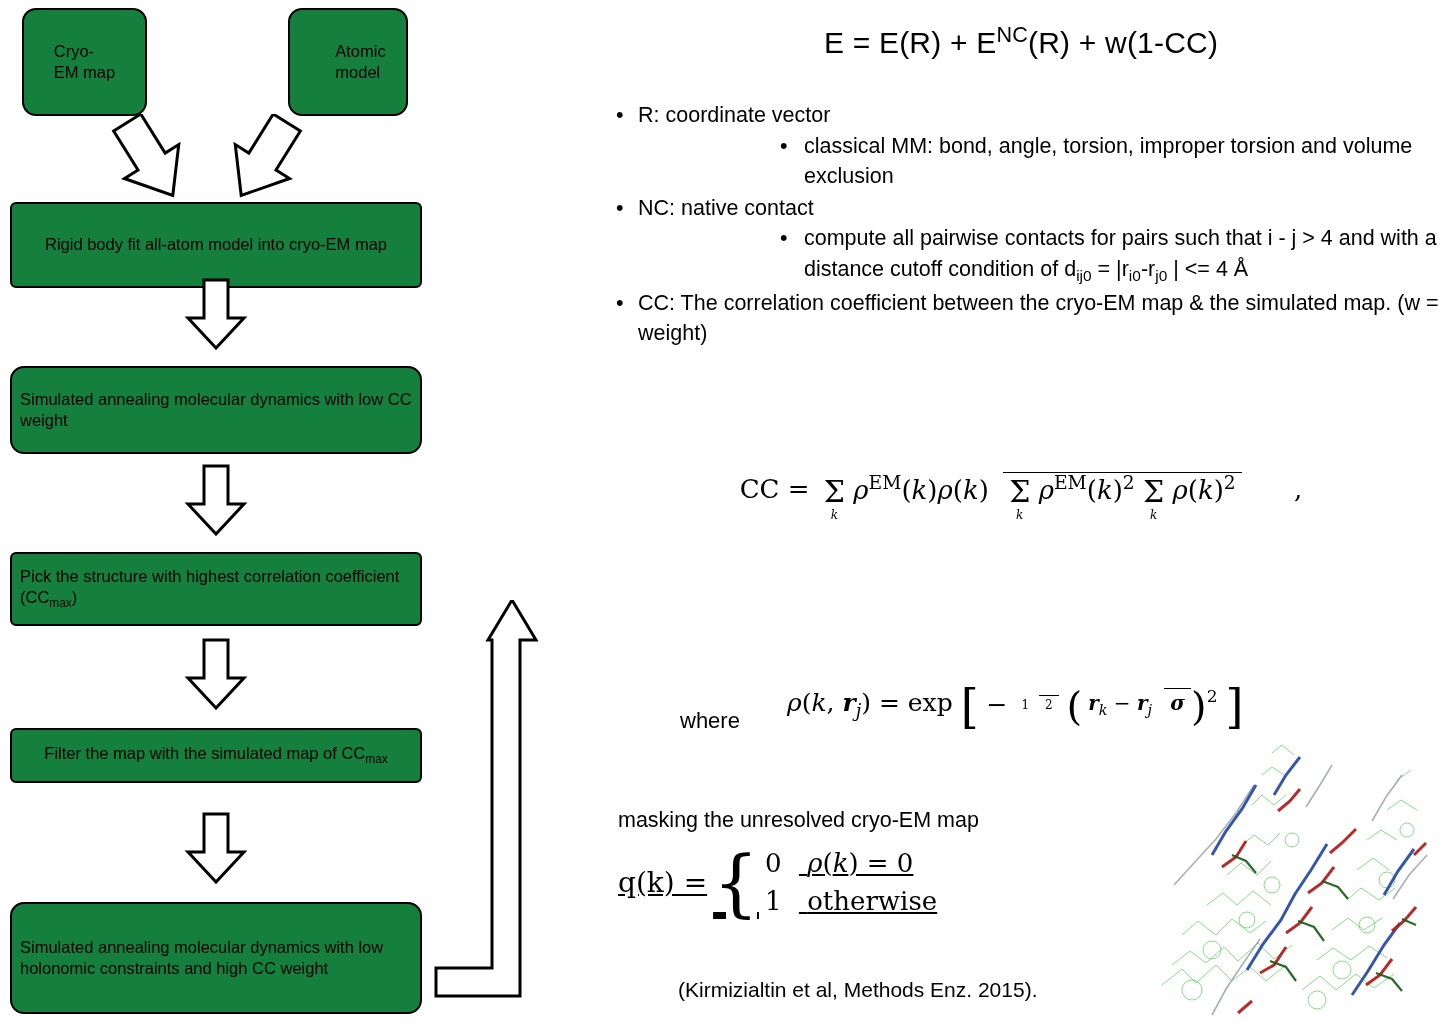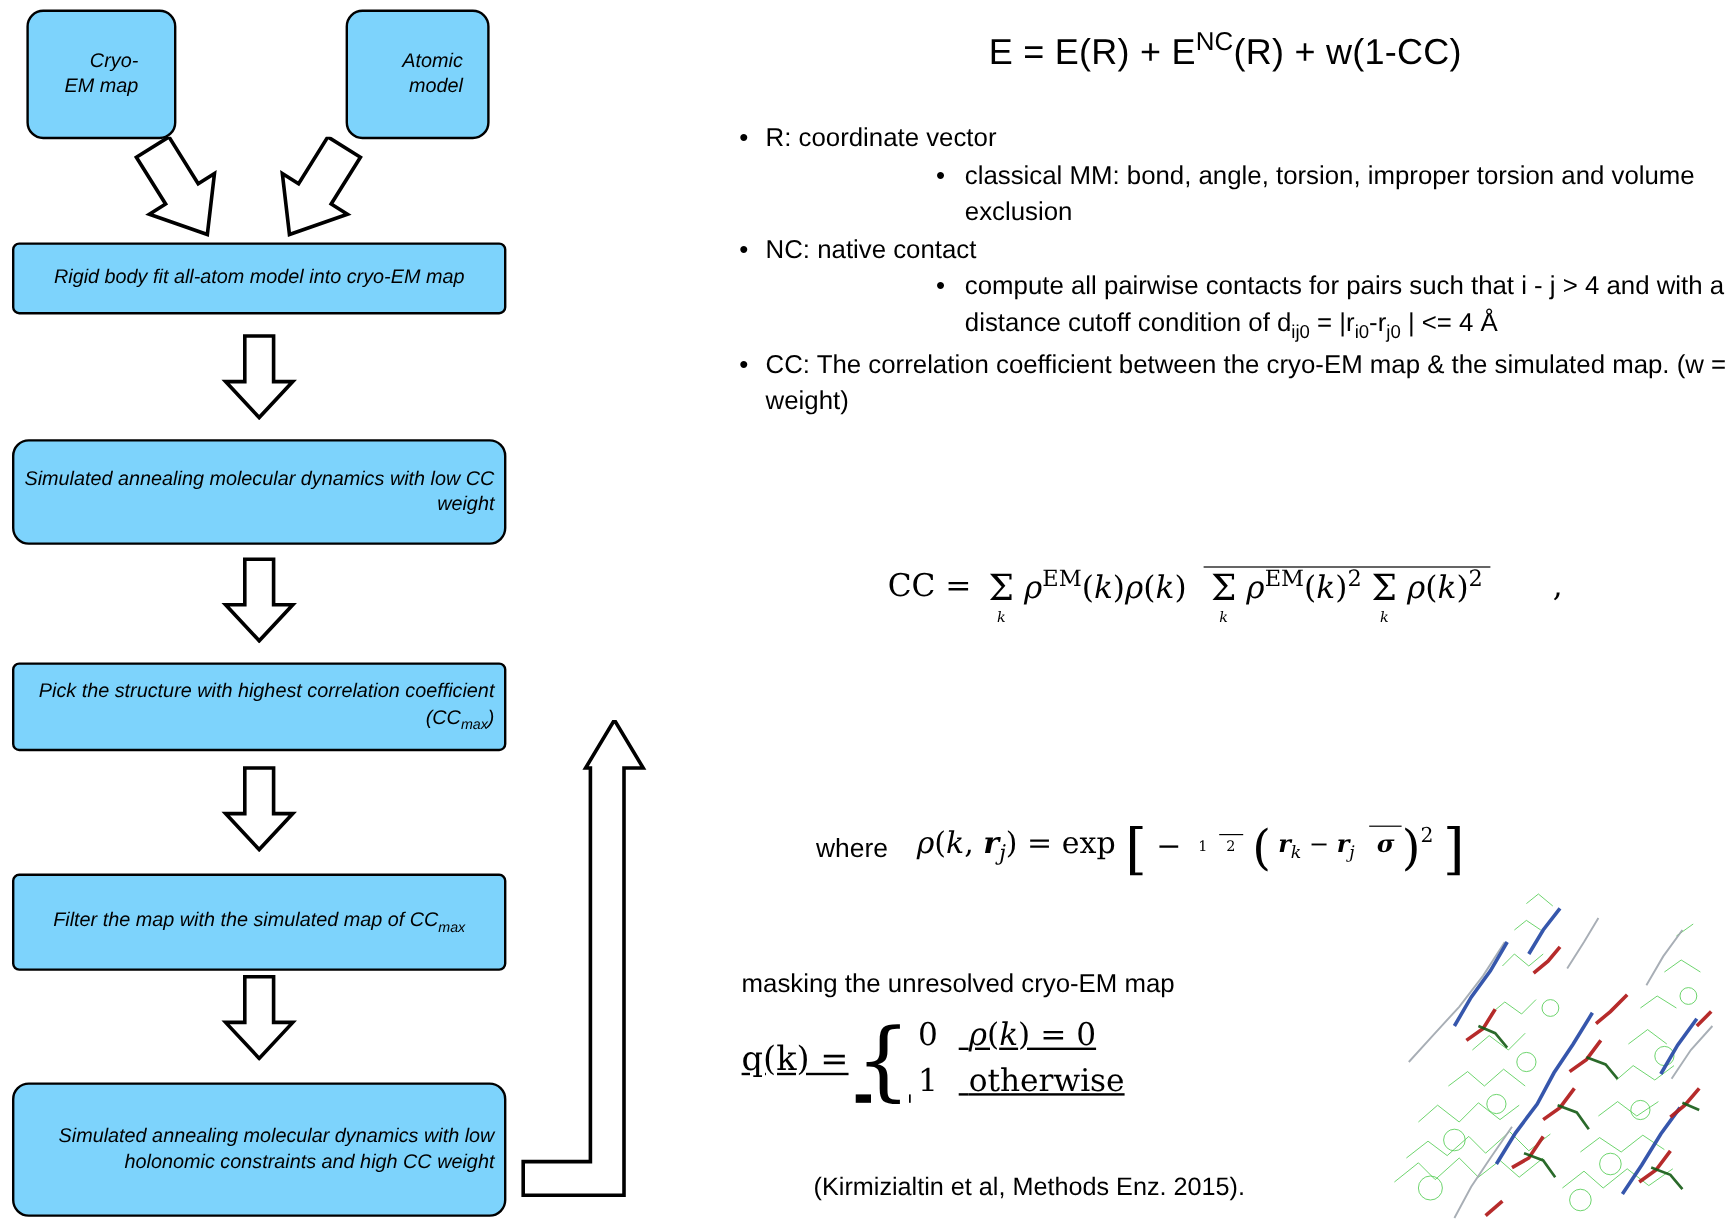--- a/index.html
+++ b/index.html
@@ -20,29 +20,28 @@
     position: absolute;
     left: 0;
     top: 0;
     width: 600px;
     height: 1026px;
   }
   .node {
     position: absolute;
     box-sizing: border-box;
     border: 2.5px solid #000;
-    background: #7dd3fc;
+    background: #15803d;
     display: flex;
     align-items: center;
     justify-content: center;
-    text-align: right;
+    text-align: left;
     font-size: 16.5px;
     line-height: 1.3;
     padding: 4px 8px;
-    font-style: italic;
   }
   .rounded-lg { border-radius: 14px; }
   .rounded-sm { border-radius: 6px; }
   .node .lbl { display: block; }
   sub { font-size: 0.72em; }
   sup { font-size: 0.72em; }
 
   
   #right {
     position: absolute;
@@ -131,22 +130,22 @@
     font-style: italic;
   }
   .ital { font-style: italic; }
   #where-row {
     position: absolute;
     top: 680px;
     left: 80px;
     width: 760px;
     font-size: 22px;
     display: flex;
-    align-items: center;
-    gap: 24px;
+    align-items: flex-end;
+    gap: 47px;
   }
   #mask-line {
     position: absolute;
     top: 808px;
     left: 18px;
     font-size: 21.5px;
   }
   #qk {
     position: absolute;
     top: 845px;
@@ -190,21 +189,21 @@
 
   <div class="node rounded-lg" style="left:288px; top:8px; width:120px; height:108px;padding-left:33px;">
     <span class="lbl">Atomic<br>model</span>
   </div>
 
   <svg style="position:absolute;left:110px;top:114px;" width="210" height="92" viewBox="0 0 210 92">
     <polygon points="24,2 56,2 56,48 72,48 40,88 8,48 24,48" fill="#fff" stroke="#000" stroke-width="3" transform="rotate(-32 40 45)"></polygon>
     <polygon points="138,2 170,2 170,48 186,48 154,88 122,48 138,48" fill="#fff" stroke="#000" stroke-width="3" transform="rotate(32 154 45)"></polygon>
   </svg>
 
-  <div class="node rounded-sm" style="left:10px; top:202px; width:412px; height:60px;">
+  <div class="node rounded-sm" style="left:10px; top:202px; width:412px; height:86px;">
     <span class="lbl">Rigid body fit all-atom model into cryo-EM map</span>
   </div>
 
   <svg style="position:absolute;left:184px;top:278px;" width="64" height="72" viewBox="0 0 64 72">
     <polygon points="20,2 44,2 44,40 60,40 32,70 4,40 20,40" fill="#fff" stroke="#000" stroke-width="3"></polygon>
   </svg>
 
   <div class="node rounded-lg" style="left:10px; top:366px; width:412px; height:88px;">
     <span class="lbl">Simulated annealing molecular dynamics with low CC weight</span>
   </div>
@@ -214,21 +213,21 @@
   </svg>
 
   <div class="node rounded-sm" style="left:10px; top:552px; width:412px; height:74px;">
     <span class="lbl">Pick the structure with highest correlation coefficient (CC<sub>max</sub>)</span>
   </div>
 
   <svg style="position:absolute;left:184px;top:638px;" width="64" height="72" viewBox="0 0 64 72">
     <polygon points="20,2 44,2 44,40 60,40 32,70 4,40 20,40" fill="#fff" stroke="#000" stroke-width="3"></polygon>
   </svg>
 
-  <div class="node rounded-sm" style="left:10px; top:728px; width:412px; height:81px;">
+  <div class="node rounded-sm" style="left:10px; top:728px; width:412px; height:55px;">
     <span class="lbl">Filter the map with the simulated map of CC<sub>max</sub></span>
   </div>
 
   <svg style="position:absolute;left:184px;top:812px;" width="64" height="72" viewBox="0 0 64 72">
     <polygon points="20,2 44,2 44,40 60,40 32,70 4,40 20,40" fill="#fff" stroke="#000" stroke-width="3"></polygon>
   </svg>
 
   <div class="node rounded-lg" style="left:10px; top:902px; width:412px; height:112px;">
     <span class="lbl">Simulated annealing molecular dynamics with low holonomic constraints and high CC weight</span>
   </div>

